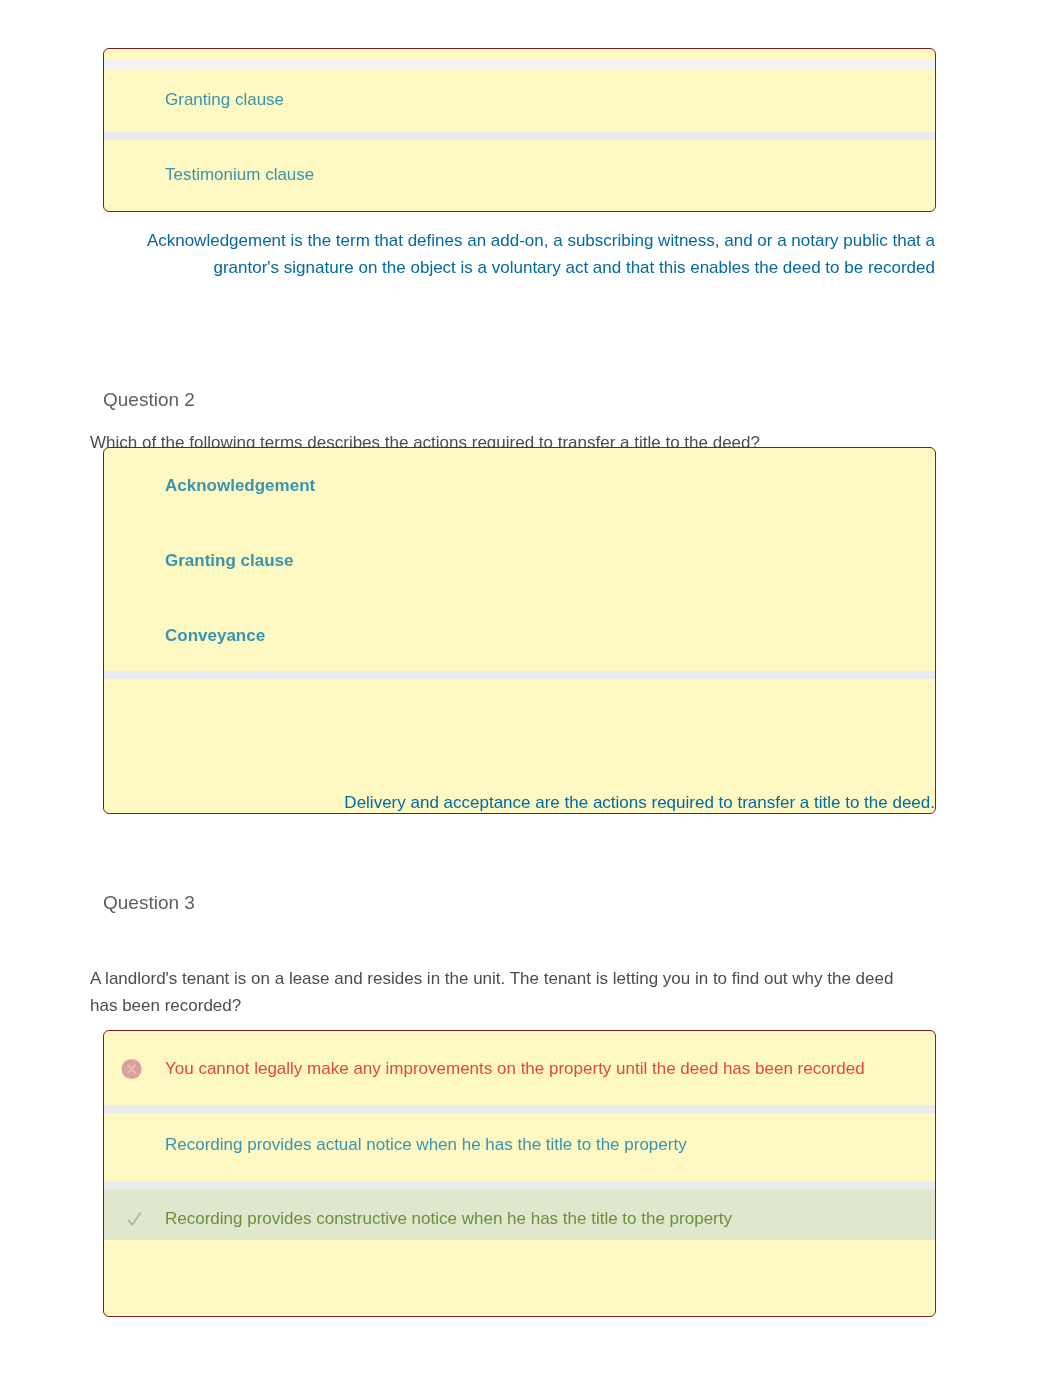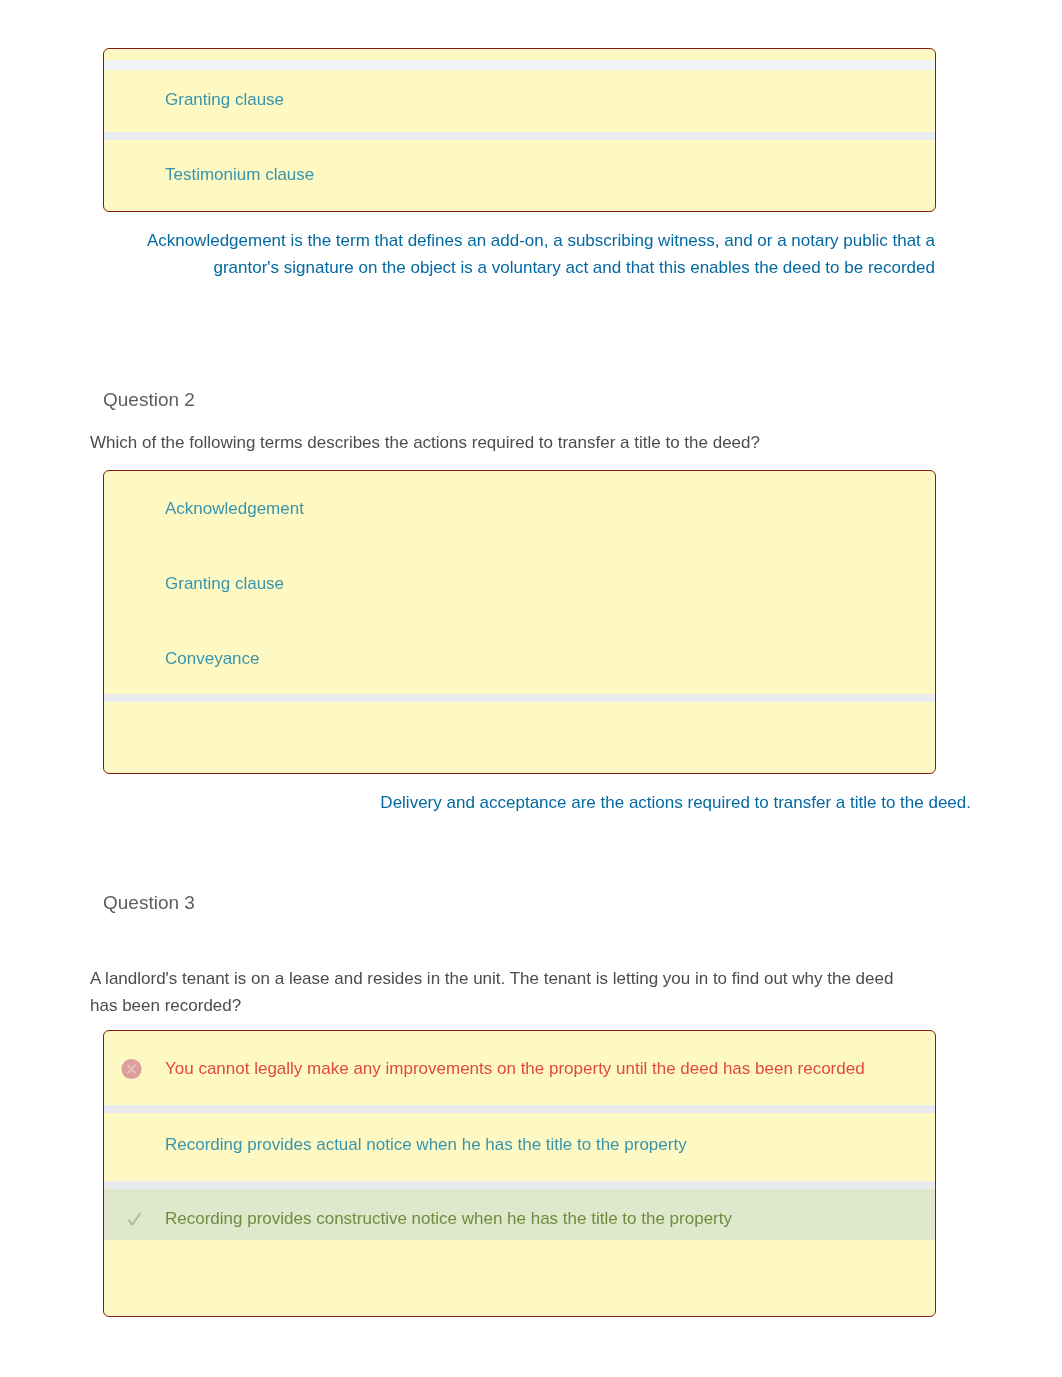--- a/index.html
+++ b/index.html
@@ -37,34 +37,34 @@
       <span class="txt">Testimonium clause</span>
     </div>
     <div class="sep" style="top:83px;"></div>
   </div>
 
   <div class="fb" style="top:227px;">Acknowledgement is the term that defines an add-on, a subscribing witness, and or a notary public that a grantor's signature on the object is a voluntary act and that this enables the deed to be recorded</div>
 
   <div class="qhead" style="top:389px;">Question 2</div>
   <div class="qtext" style="top:429px;">Which of the following terms describes the actions required to transfer a title to the deed?</div>
 
-  <div class="card" style="top:470px;height:304px;">
+  <div class="card" style="top:447px;height:367px;font-weight:bold;">
     <div class="opt">
       <span class="txt">Acknowledgement</span>
     </div>
     <div class="opt">
       <span class="txt">Granting clause</span>
     </div>
     <div class="opt">
       <span class="txt">Conveyance</span>
     </div>
     <div class="sep" style="top:223px;"></div>
   </div>
 
-  <div class="fb" style="top:789px;margin-left:36px;">Delivery and acceptance are the actions required to transfer a title to the deed.</div>
+  <div class="fb" style="top:789px;">Delivery and acceptance are the actions required to transfer a title to the deed.</div>
 
   <div class="qhead" style="top:892px;">Question 3</div>
   <div class="qtext" style="top:965px;">A landlord's tenant is on a lease and resides in the unit. The tenant is letting you in to find out why the deed has been recorded?</div>
 
   <div class="card" style="top:1030px;height:287px;">
     <div class="opt wrong" style="height:76px;">
       <svg class="ic" viewBox="0 0 20 20">
         <circle cx="10" cy="10" r="9.6" fill="#dba09c"></circle>
         <path d="M6.6 6.6 L13.4 13.4 M13.4 6.6 L6.6 13.4" stroke="#e8c2bf" stroke-width="1.6" stroke-linecap="round"></path>
       </svg>

